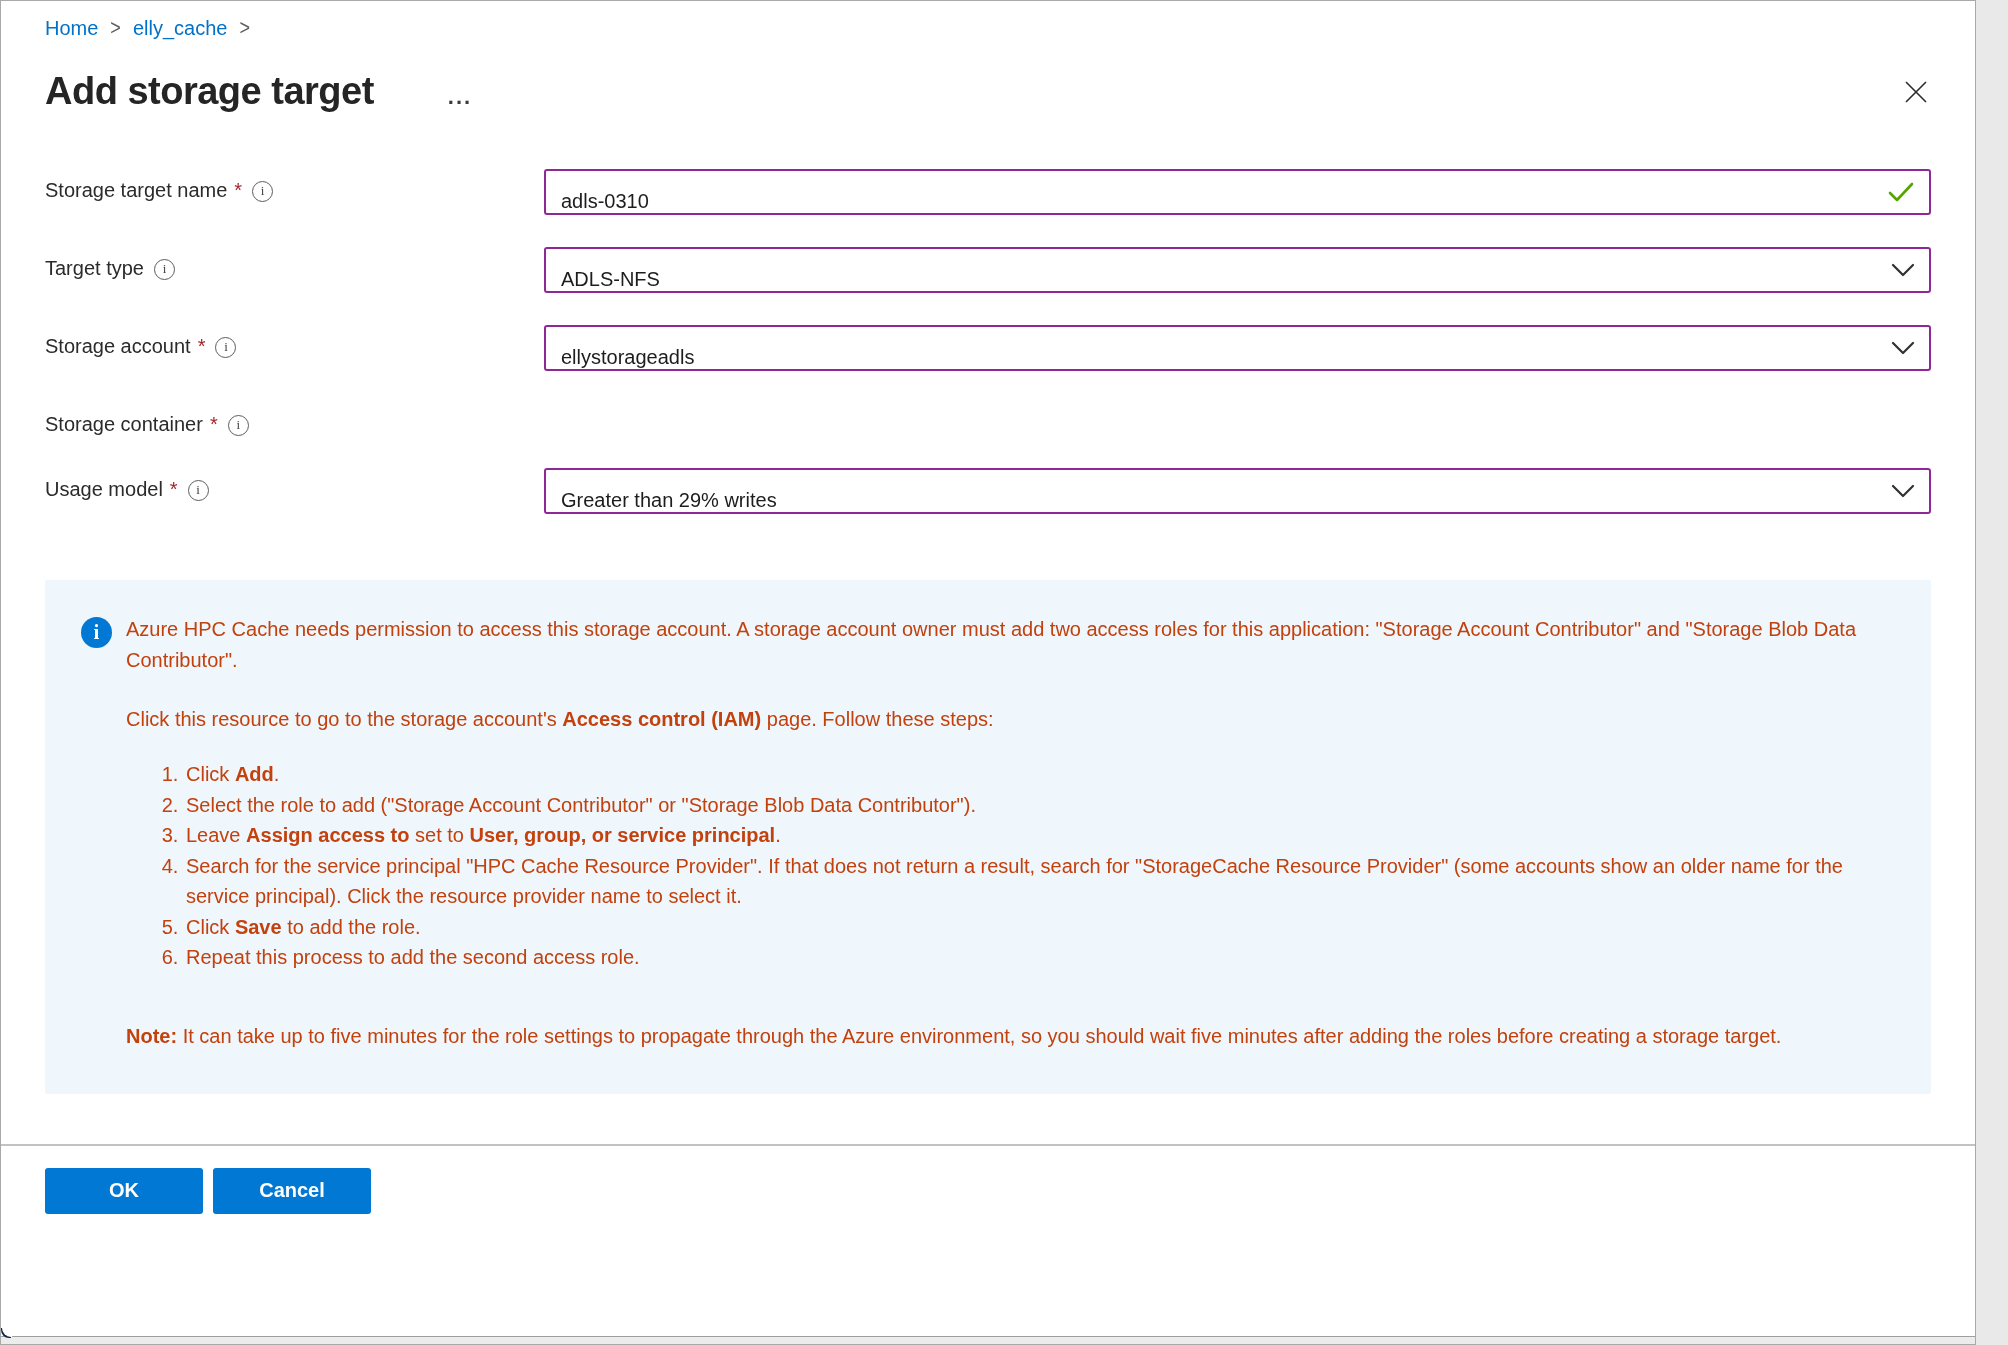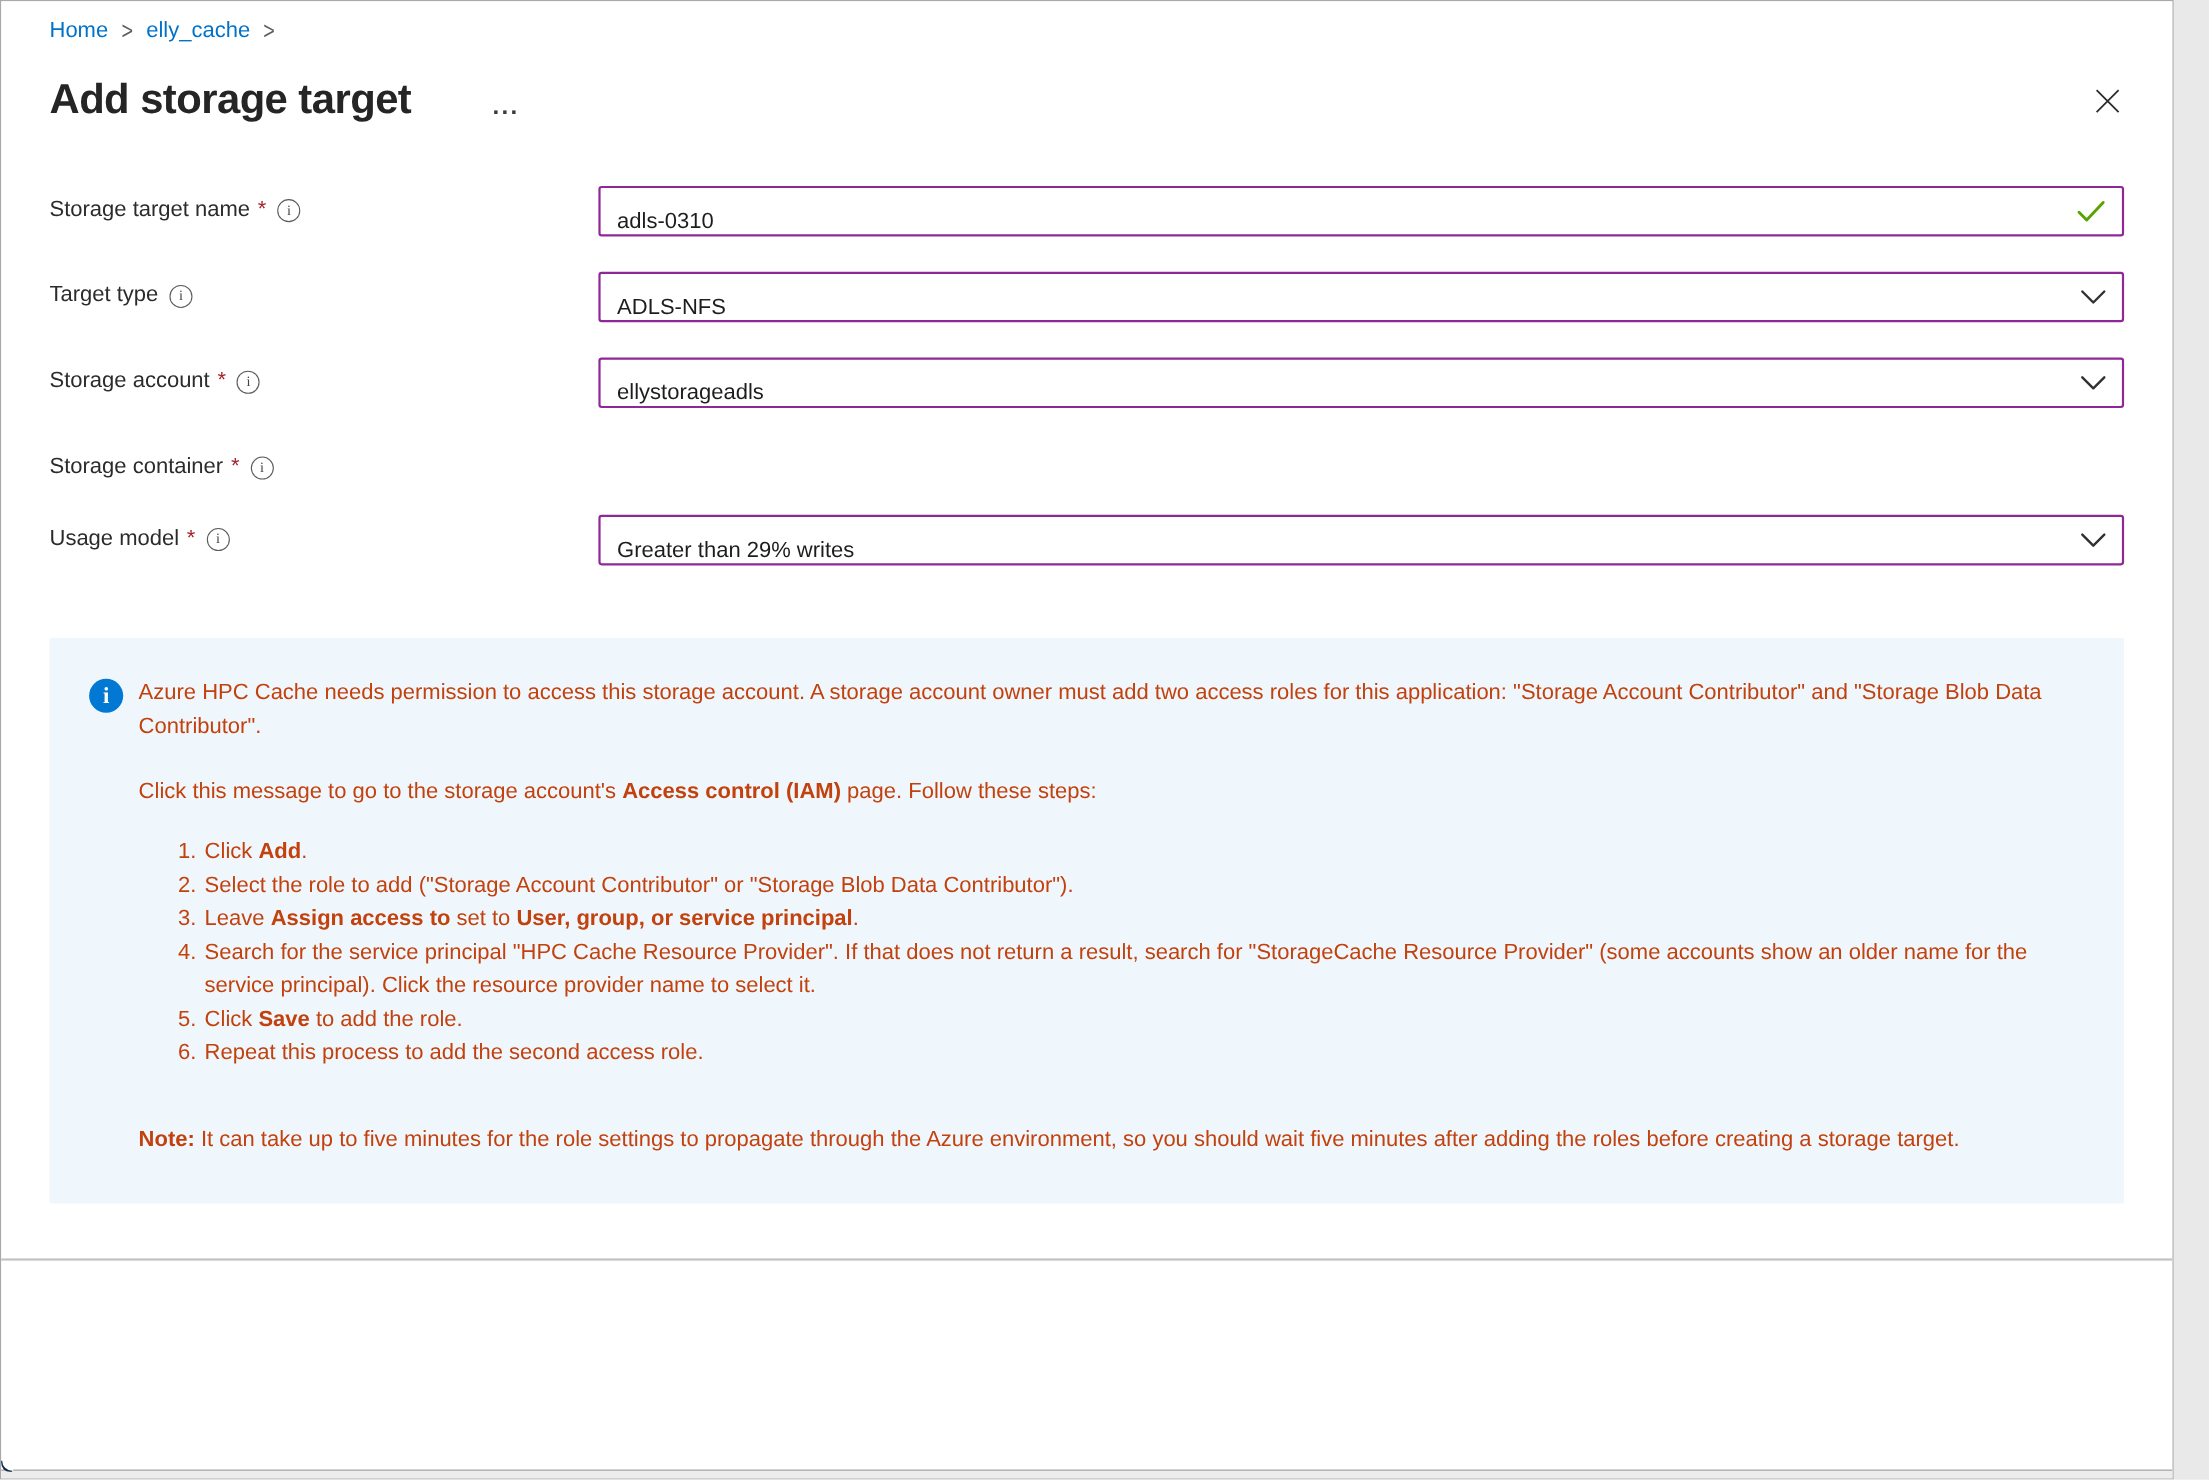--- a/index.html
+++ b/index.html
@@ -168,33 +168,37 @@
           </div>
         </div>
       </div>
 
     </div>
 
     <div class="info-box">
       <div class="info-icon">i</div>
       <div class="info-text">
         <p><span>Azure HPC Cache needs permission to access this storage account. A storage account owner must add two access roles for this application: "Storage Account Contributor" and "Storage Blob Data Contributor".</span></p>
-        <p class="info-p2"><span>Click this message to go to the storage account's </span><b>Access control (IAM)</b><span> page. Follow these steps:</span></p>
+        <p class="info-p2"><span>Click this resource to go to the storage account's </span><b>Access control (IAM)</b><span> page. Follow these steps:</span></p>
         <ol class="info-steps">
             <li><span>Click </span><b>Add</b><span>.</span></li>
             <li><span>Select the role to add ("Storage Account Contributor" or "Storage Blob Data Contributor").</span></li>
             <li><span>Leave </span><b>Assign access to</b><span> set to </span><b>User, group, or service principal</b><span>.</span></li>
             <li><span>Search for the service principal "HPC Cache Resource Provider". If that does not return a result, search for "StorageCache Resource Provider" (some accounts show an older name for the service principal). Click the resource provider name to select it.</span></li>
             <li><span>Click </span><b>Save</b><span> to add the role.</span></li>
             <li><span>Repeat this process to add the second access role.</span></li>
           </ol>
         <p class="info-note"><b>Note:</b><span> It can take up to five minutes for the role settings to propagate through the Azure environment, so you should wait five minutes after adding the roles before creating a storage target.</span></p>
       </div>
     </div>
 
     <div class="footer-divider"></div>
+    <div class="footer">
+      <button class="btn">OK</button>
+      <button class="btn">Cancel</button>
+    </div>
 
   </div>
 
   <div class="bottom-strip"></div>
   <div class="corner-dark"></div>
   <div class="corner-mask"></div>
 </div>
 
 </body></html>

